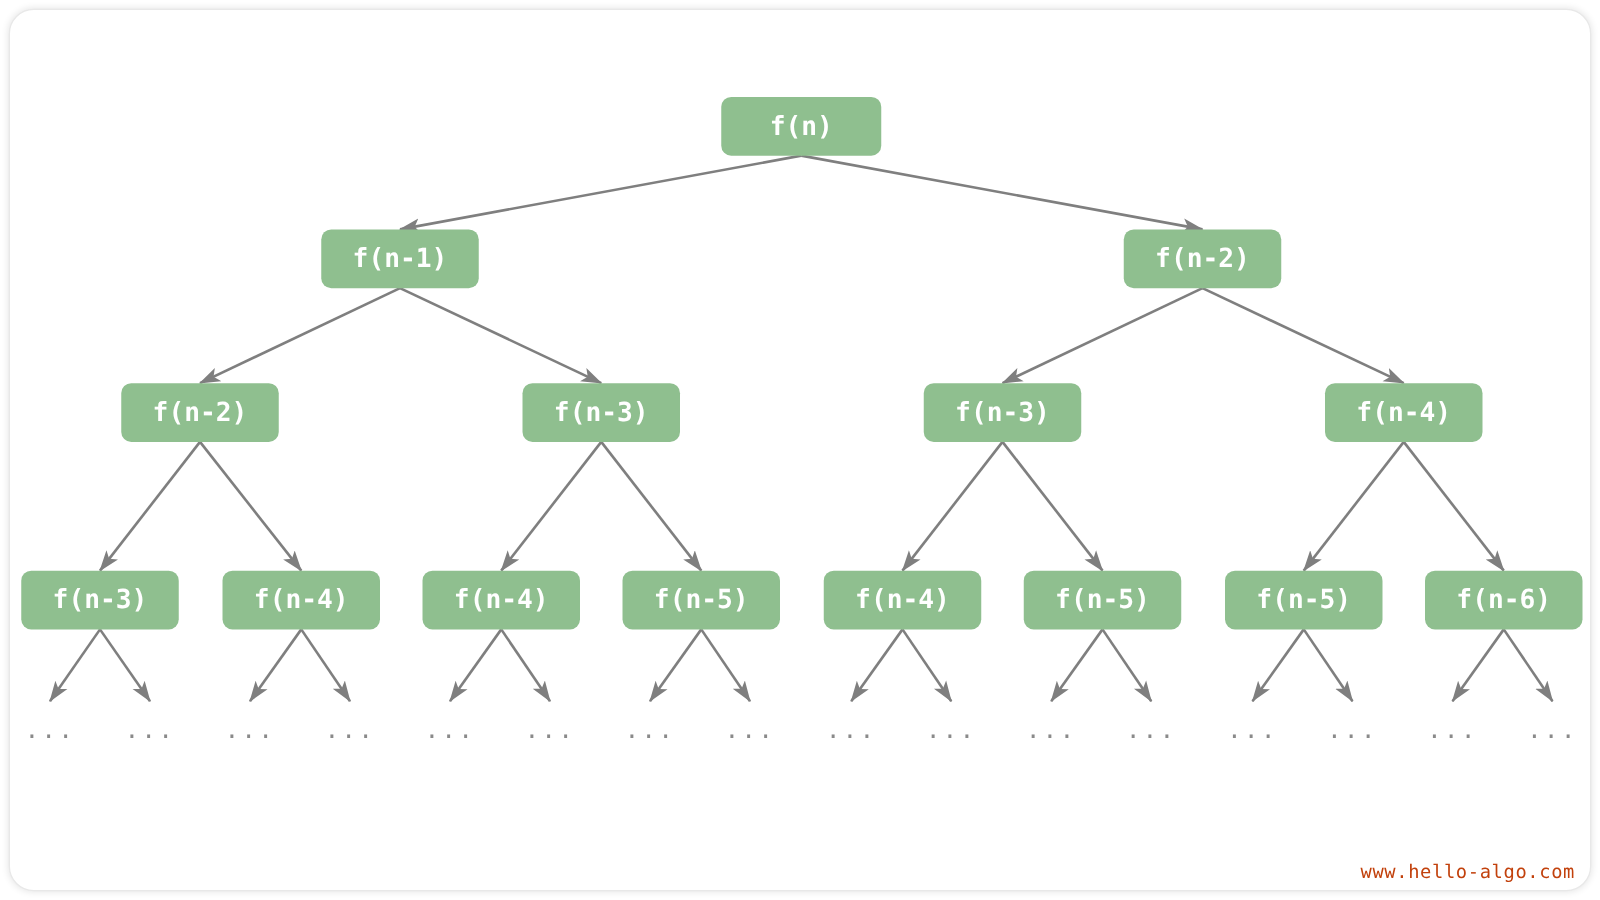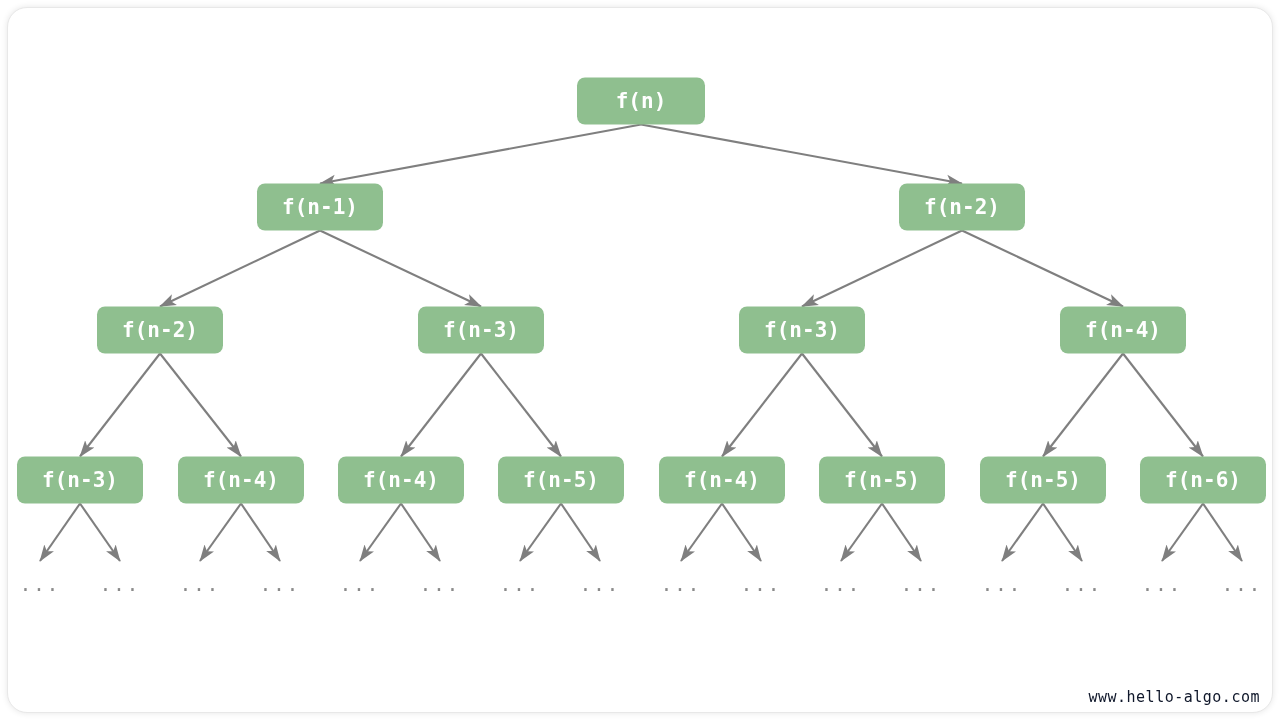--- a/index.html
+++ b/index.html
@@ -58,21 +58,21 @@
     font-family: "DejaVu Sans Mono", "Liberation Mono", monospace;
     font-size: 19px;
     text-anchor: middle;
     dominant-baseline: middle;
     letter-spacing: 2px;
   }
   .watermark {
     position: absolute;
     right: 20px;
     bottom: 14px;
-    color: #0f172a;
+    color: #c2410c;
     font-family: "DejaVu Sans Mono", "Liberation Mono", monospace;
     font-size: 15px;
     letter-spacing: 0.5px;
     user-select: none;
   }
 </style>
 </head>
 <body>
 
 <div id="page">

